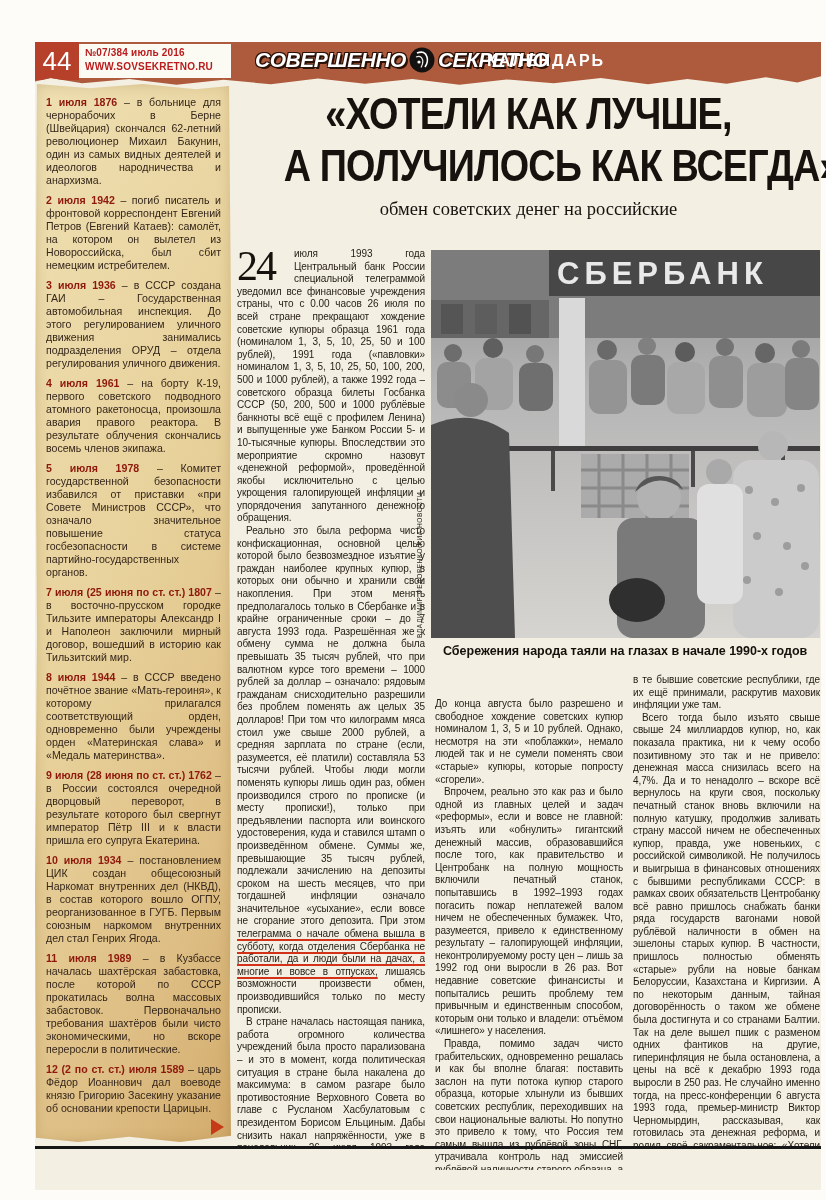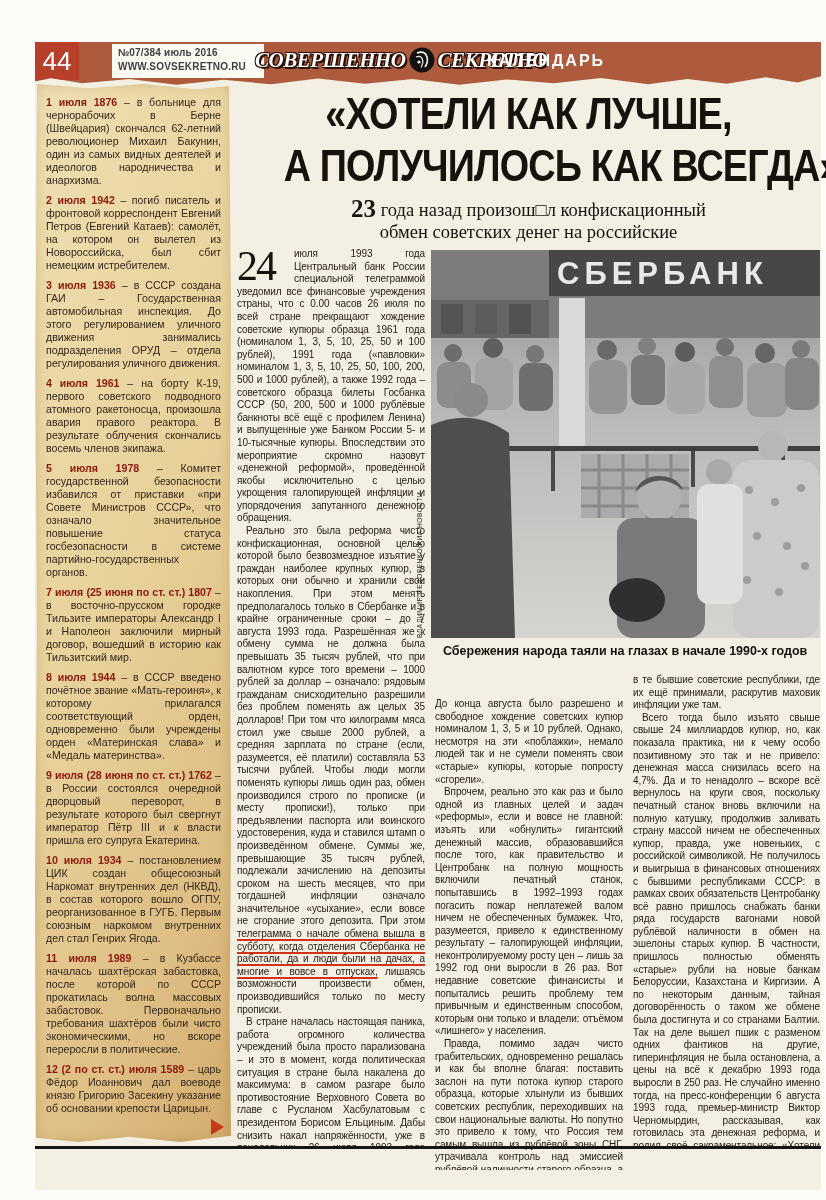--- a/index.html
+++ b/index.html
@@ -6,24 +6,24 @@
   .sheet{position:relative;width:826px;height:1200px;background:#fdfcf8;overflow:hidden;
          font-family:"Liberation Sans",sans-serif;}
   .paper{position:absolute;left:35px;top:42px;width:786px;height:1148px;background:#f3efe2;}
 
   
   .banner{position:absolute;left:35px;top:42px;width:786px;height:44px;background:#ad5a3d;
           clip-path:polygon(0 0,100% 0,100% 78%,97% 92%,93% 80%,88% 95%,83% 84%,78% 96%,72% 82%,
           66% 94%,60% 85%,54% 97%,48% 84%,42% 95%,36% 83%,30% 96%,24% 86%,18% 97%,12% 84%,6% 94%,2% 82%,0 90%);}
   .pagenum{position:absolute;left:0;top:0;width:44px;height:38px;background:#b6402a;color:#fff;
            font-size:26px;font-weight:normal;display:flex;align-items:center;justify-content:center;}
-  .issuebox{position:absolute;left:44px;top:2px;width:152px;height:34px;background:#fbfaf3;color:#404040;
-            padding:2px 6px;box-sizing:border-box;margin-left:33px;}
+  .issuebox{position:absolute;left:44px;top:2px;width:152px;height:34px;background:#fbfaf3;color:#b91c1c;
+            padding:2px 6px;box-sizing:border-box;}
   .issue-line{font-size:10px;font-weight:bold;line-height:14px;white-space:nowrap;letter-spacing:.2px;}
-  .masthead{position:absolute;left:220px;top:5px;display:flex;align-items:center;gap:3px;font-family:Liberation Serif, serif;}
+  .masthead{position:absolute;left:220px;top:5px;display:flex;align-items:center;gap:3px;}
   .masthead span{color:#fff;font-weight:bold;font-style:italic;font-size:21px;letter-spacing:-.5px;
       text-shadow:-1px -1px 0 #2a1208,1px -1px 0 #2a1208,-1px 1px 0 #2a1208,1px 1px 0 #2a1208,2px 2px 0 #2a1208;}
   .section-label{position:absolute;left:452px;top:10px;color:#fff;font-weight:bold;font-size:16px;letter-spacing:2px;}
 
   
   .sidebar{position:absolute;left:35px;top:84px;width:196px;height:1058px;box-sizing:border-box;
       padding:12px 10px 10px 11px;overflow:hidden;
       background:linear-gradient(115deg,#eedfb2 0%,#e8d29c 45%,#ddbd83 80%,#d2ab6c 100%);
       clip-path:polygon(1% 0,28% .4%,55% 0,82% .5%,99% .2%,100% 22%,99.2% 45%,100% 70%,99.3% 88%,100% 99.4%,
       74% 100%,48% 99.5%,22% 100%,.5% 99.6%,0 76%,1% 52%,.2% 28%);
@@ -114,21 +114,20 @@
   </div>
   </aside>
 
   <div class="cont-triangle"></div>
 
   <h1 class="title">
     <span class="tline">«ХОТЕЛИ КАК ЛУЧШЕ,</span>
     <span class="tline">А ПОЛУЧИЛОСЬ КАК ВСЕГДА»</span>
   </h1>
   <div class="subtitle">
-    <div><b class="sub-num">23</b><span> года назад произош□л конфискационный</span></div>
     <div>обмен советских денег на российские</div>
   </div>
 
   <div class="col col1">
     <p class="para"><span class="dropcap">24</span><span>июля 1993 года Центральный банк России специальной телеграммой уведомил все финансовые учреждения страны, что с 0.00 часов 26 июля по всей стране прекращают хождение советские купюры образца 1961 года (номиналом 1, 3, 5, 10, 25, 50 и 100 рублей), 1991 года («павловки» номиналом 1, 3, 5, 10, 25, 50, 100, 200, 500 и 1000 рублей), а также 1992 года – советского образца билеты Госбанка СССР (50, 200, 500 и 1000 рублёвые банкноты всё ещё с профилем Ленина) и выпущенные уже Банком России 5- и 10-тысячные купюры. Впоследствии это мероприятие скромно назовут «денежной реформой», проведённой якобы исключительно с целью укрощения галопирующей инфляции и упорядочения запутанного денежного обращения.</span></p>
     <p class="para indent"><span>Реально это была реформа чисто конфискационная, основной целью которой было безвозмездное изъятие у граждан наиболее крупных купюр, в которых они обычно и хранили свои накопления. При этом менять предполагалось только в Сбербанке и в крайне ограниченные сроки – до 7 августа 1993 года. Разрешённая же к обмену сумма не должна была превышать 35 тысяч рублей, что при валютном курсе того времени – 1000 рублей за доллар – означало: рядовым гражданам снисходительно разрешили без проблем поменять аж целых 35 долларов! При том что килограмм мяса стоил уже свыше 2000 рублей, а средняя зарплата по стране (если, разумеется, её платили) составляла 53 тысячи рублей. Чтобы люди могли поменять купюры лишь один раз, обмен производился строго по прописке (и месту прописки!), только при предъявлении паспорта или воинского удостоверения, куда и ставился штамп о произведённом обмене. Суммы же, превышающие 35 тысяч рублей, подлежали зачислению на депозиты сроком на шесть месяцев, что при тогдашней инфляции означало значительное «усыхание», если вовсе не сгорание этого депозита. При этом </span><span class="marked">телеграмма о начале обмена вышла в субботу, когда отделения Сбербанка не работали, да и люди были на дачах, а многие и вовсе в отпусках,</span><span> лишаясь возможности произвести обмен, производившийся только по месту прописки.</span></p>
     <p class="para indent">В стране началась настоящая паника, работа огромного количества учреждений была просто парализована – и это в момент, когда политическая ситуация в стране была накалена до максимума: в самом разгаре было противостояние Верховного Совета во главе с Русланом Хасбулатовым с президентом Борисом Ельциным. Дабы снизить накал напряжённости, уже в понедельник 26 июля 1993 года президент Ельцин вынужден был издать указ № 1107, согласно которому срок обмена банкнот образца 1961–1992 годов продлён до конца августа 1993 года, лимит свободного одноразового обмена увеличен до 100 тысяч рублей, а 10-тысячные купюры Банка России образца 1992 года было предписано менять без ограничений.</p>
   </div>
 
   <figure class="photo">

